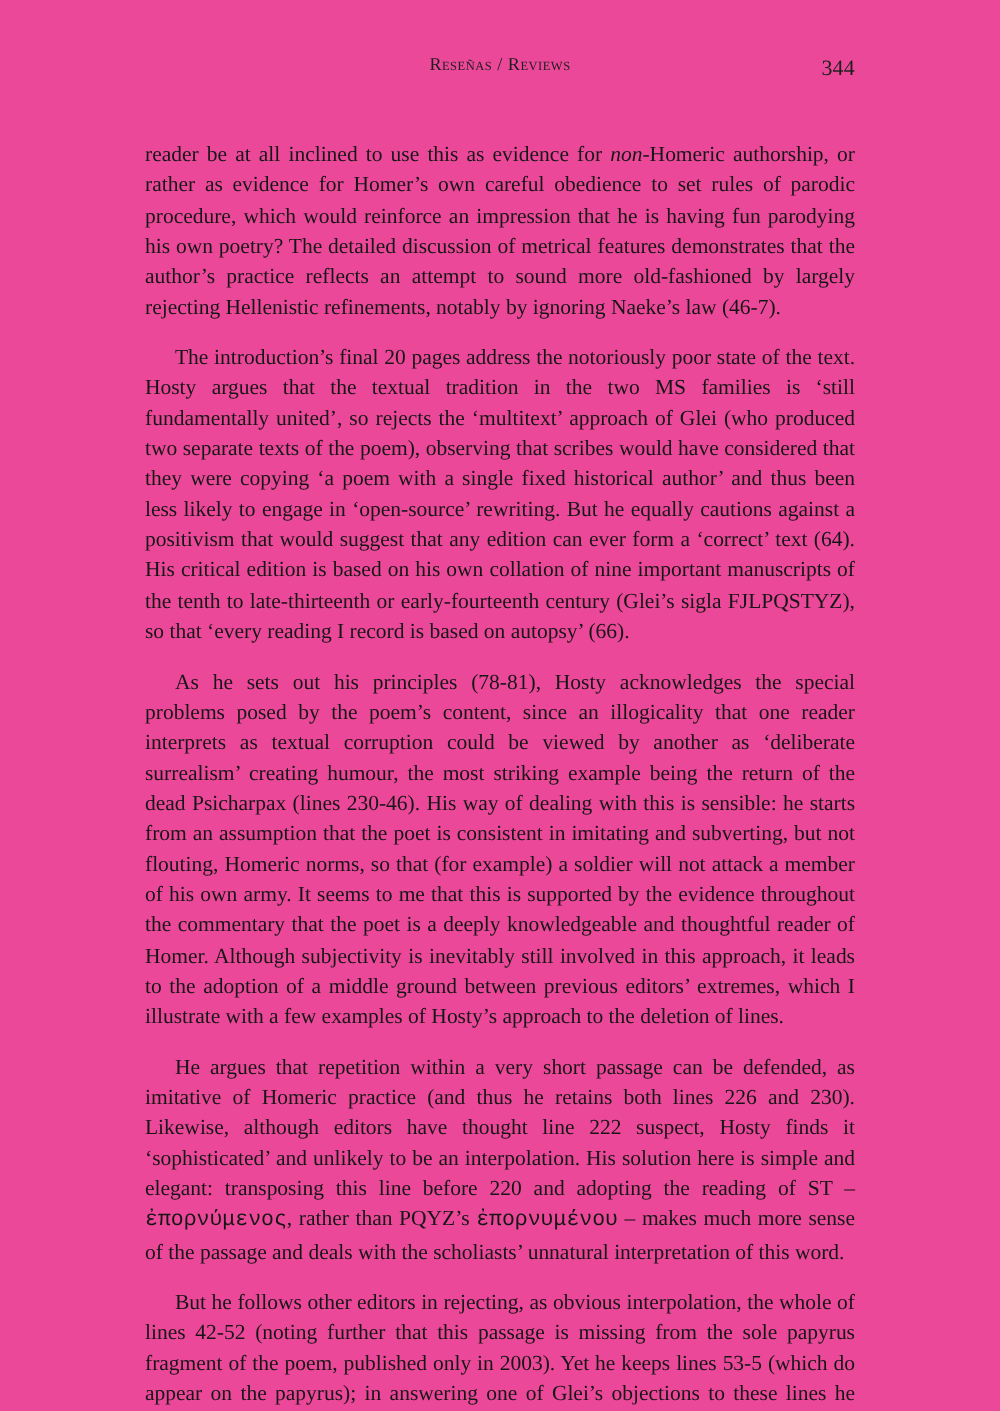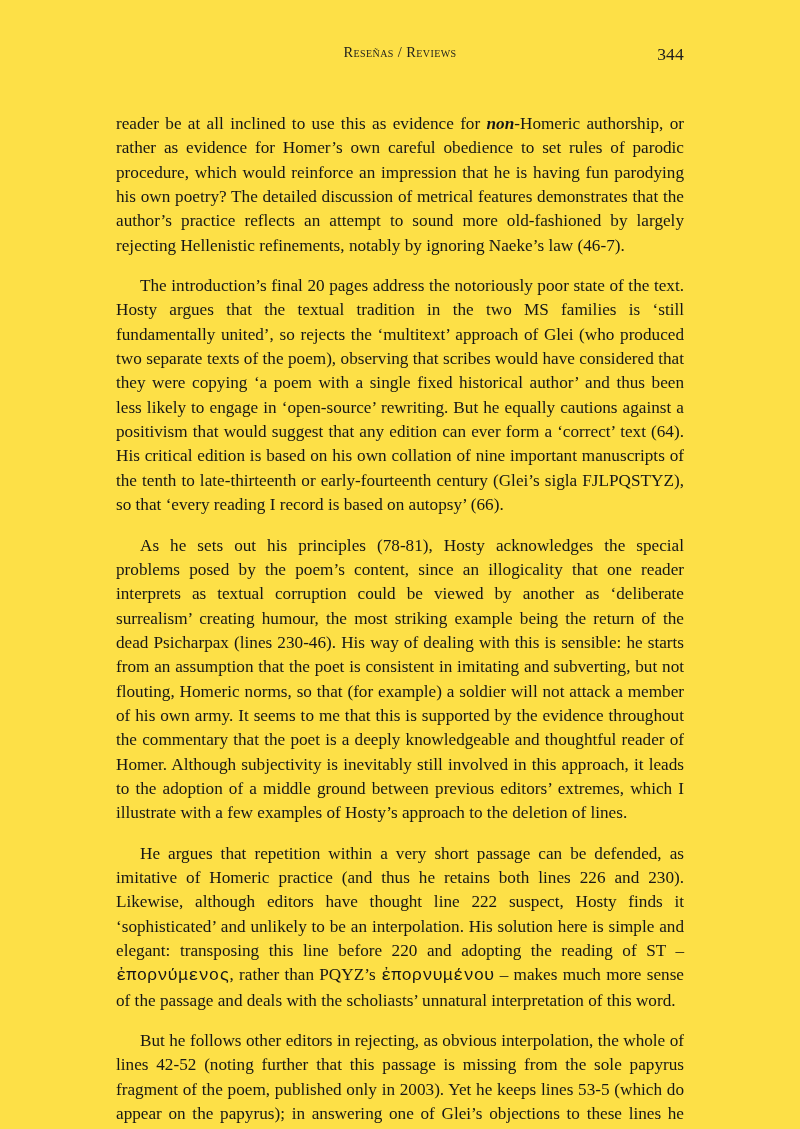--- a/index.html
+++ b/index.html
@@ -12,21 +12,21 @@
     height: 1129px;
     position: relative;
     font-family: "Liberation Serif", "DejaVu Serif", serif;
     color: #181818;
     overflow: hidden;
   }
 
   .page {
     position: absolute;
     inset: 0;
-    background: #fde047;
+    background: #ec4899;
   }
 
   
   .running-head {
     position: absolute;
     left: 116px;
     right: 116px;
     top: 44px;
     height: 24px;
   }
@@ -68,21 +68,21 @@
     hyphens: none;
     color: #161616;
   }
   p.para.first {
     text-indent: 0;
   }
   p.para + p.para {
     margin-top: 16px;
   }
 
-  .it { font-style: italic; font-weight: bold; }
+  .it { font-style: italic; }
   .gk { font-family: Liberation Mono, monospace; }
 
   
   .footer {
     position: absolute;
     left: 116px;
     right: 116px;
     top: 1058px;
     height: 26px;
     font-size: 16.4px;

